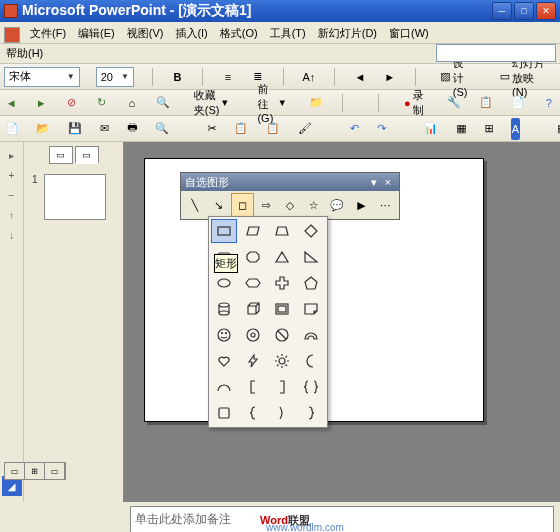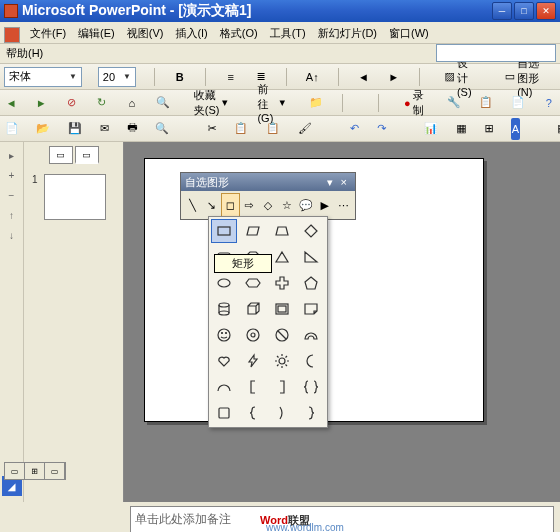--- a/index.html
+++ b/index.html
@@ -28,33 +28,33 @@
 .tab{width:24px;height:18px;background:#fff;border:1px solid #888;display:flex;align-items:center;justify-content:center;font-size:9px}
 .tab.active{background:#fff;border-bottom:2px solid #fff}
 .thumb{display:flex;gap:4px;padding:4px}
 .thumb .num{font-size:10px;color:#333;width:8px}
 .thumb .slide{width:62px;height:46px;background:#fff;border:1px solid #888}
 .editarea{flex:1;background:#808080;position:relative;padding:16px 20px}
 .slidecanvas{width:340px;height:264px;background:#fff;border:1px solid #000;box-shadow:3px 3px 0 #555;position:relative}
 .notes{height:28px;background:#fff;border:1px solid #888;margin:4px 6px 0 130px;padding:4px;color:#666;font-size:12px}
 .viewbtns{position:absolute;left:4px;bottom:52px;display:flex;gap:0;border:1px solid #888}
 .vbtn{width:20px;height:16px;background:#ece9d8;border-right:1px solid #888;display:flex;align-items:center;justify-content:center;font-size:8px}
-.autoshape{position:absolute;left:180px;top:172px;width:176px;background:#ece9d8;border:1px solid #666;z-index:100}
+.autoshape{position:absolute;left:180px;top:172px;width:220px;background:#ece9d8;border:1px solid #666;z-index:100}
 .autoshape .ttl{height:18px;background:linear-gradient(180deg,#8a9cb8,#5a6f92);color:#fff;display:flex;align-items:center;padding:0 4px;font-size:11px}
 .autoshape .ttl .sp{flex:1}
 .autoshape .ttl .x{padding:0 4px;cursor:default}
 .autoshape .btns{display:flex;padding:2px;gap:0}
 .autoshape .catbtn{width:24px;height:24px;border:1px solid transparent;display:flex;align-items:center;justify-content:center}
 .autoshape .catbtn.sel{background:#fde7b5;border-color:#c4933d}
 .shapegrid{position:absolute;left:208px;top:216px;width:120px;background:#f5f3ea;border:1px solid #888;padding:2px;z-index:101;box-shadow:2px 2px 4px rgba(0,0,0,0.3)}
 .sgrid{display:grid;grid-template-columns:repeat(4,1fr);gap:2px}
 .scell{width:26px;height:24px;display:flex;align-items:center;justify-content:center;border:1px solid transparent}
 .scell.sel{background:#c1d2ee;border-color:#316ac5}
 .scell svg{width:16px;height:16px;stroke:#333;fill:none;stroke-width:1.2}
-.tooltip{position:absolute;left:214px;top:254px;background:#ffffe1;border:1px solid #000;padding:1px 17px;font-size:11px;z-index:200}
+.tooltip{position:absolute;left:214px;top:254px;background:#ffffe1;border:1px solid #000;padding:1px 0;font-size:11px;z-index:200}
 .watermark{position:absolute;bottom:4px;left:260px;font-size:15px;font-weight:bold;z-index:50}
 .watermark .w1{color:#c00}
 .watermark .w2{color:#333}
 .watermark .url{font-size:10px;color:#5a89c4;font-weight:normal;position:absolute;top:12px;left:6px}
 .dropbox{position:absolute;right:4px;top:22px;width:120px;height:18px;background:#fff;border:1px solid #7f9db9}
 </style>
 </head>
 <body>
 
 <div class="titlebar">
@@ -106,21 +106,21 @@
   <div class="sep"></div>
   <div class="tbtn">◄</div>
   <div class="tbtn">►</div>
   <div class="sep"></div>
   <div class="txtbtn">
       <span>▨</span>
       <span>设计(S)</span>
     </div>
   <div class="txtbtn">
       <span>▭</span>
-      <span>自选图形(N)</span>
+      <span>幻灯片放映(N)</span>
     </div>
 </div>
 
 <div class="toolbar">
   <div class="tbtn" style="color:#3a7a2a">◄</div>
   <div class="tbtn" style="color:#3a7a2a">►</div>
   <div class="tbtn" style="color:#b33">⊘</div>
   <div class="tbtn" style="color:#3a7a2a">↻</div>
   <div class="tbtn">⌂</div>
   <div class="tbtn">🔍</div>

